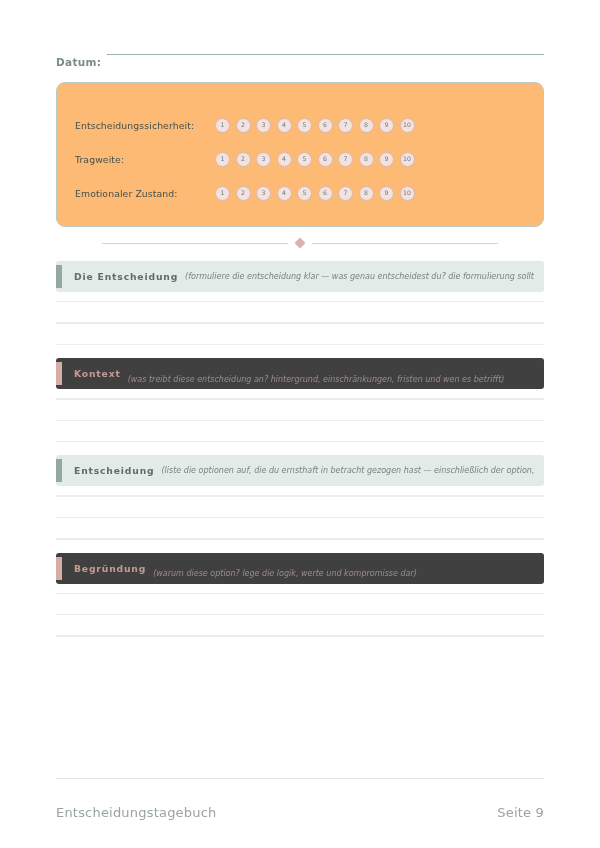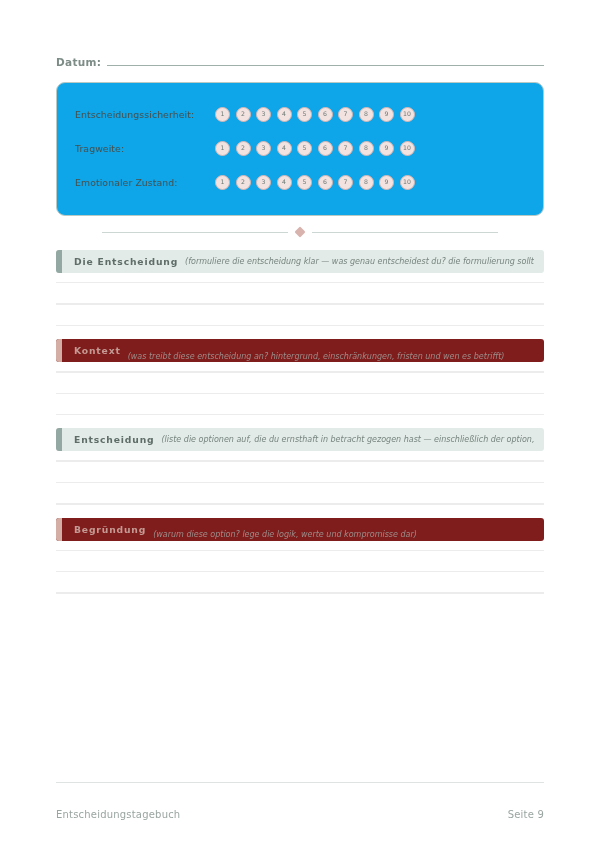--- a/index.html
+++ b/index.html
@@ -21,21 +21,21 @@
     left: 0; top: 0;
     width: 600px;
     height: 848px;
     box-sizing: border-box;
     padding: 56px 56px 0 56px;
   }
 
   
   .date-row {
     display: flex;
-    align-items: flex-end;
+    align-items: flex-start;
     gap: 6px;
     margin-bottom: 14px;
   }
   .date-label {
     font-size: 10.5px;
     font-weight: bold;
     color: #7d8c87;
     letter-spacing: .3px;
     white-space: nowrap;
   }
@@ -44,22 +44,22 @@
     height: 1px;
     background: #9fb0ab;
     position: relative;
     top: -2px;
   }
 
   
   .ratings-panel {
     border: 1px solid #b9cac4;
     border-radius: 9px;
-    background: #0ea5e9;
-    padding: 14px 18px 16px 18px;
+    background: #fdba74;
+    padding: 25px 18px 16px 18px;
     box-sizing: border-box;
   }
   .rating-row {
     display: flex;
     align-items: center;
     height: 34px;
   }
   .rating-label {
     font-size: 9.3px;
     color: #46504c;
@@ -107,21 +107,21 @@
     border-radius: 1.5px;
     flex: none;
   }
 
   
   .section { margin-bottom: 13px; }
 
   .section-header {
     display: flex;
     align-items: center;
-    height: 23px;
+    height: 31px;
     border-radius: 3px;
     overflow: hidden;
     padding-right: 10px;
     box-sizing: border-box;
   }
   .accent-bar {
     width: 6px;
     height: 23px;
     flex: none;
     margin-right: 12px;
@@ -144,21 +144,21 @@
     min-width: 0;
   }
 
   
   .theme-green .section-header { background: #e2ebe7; }
   .theme-green .accent-bar     { background: #93a8a2; }
   .theme-green .section-title  { color: #5e6d68; }
   .theme-green .section-hint   { color: #77847f; }
 
   
-  .theme-rose .section-header { background: #7f1d1d; }
+  .theme-rose .section-header { background: #404040; }
   .theme-rose .accent-bar     { background: #d4ада4; background: #d4ada4; }
   .theme-rose .section-title  { color: #c49a93; }
   .theme-rose .section-hint   { color: #9d8c88; margin-top: 11px; }
 
   .write-lines { padding-top: 9px; }
   .write-line {
     height: 1.4px;
     background: #ececec;
     margin-bottom: 20px;
   }
@@ -173,21 +173,21 @@
   }
   .footer-rule {
     height: 1px;
     background: #dfe4e2;
     margin-bottom: 8px;
   }
   .footer-row {
     display: flex;
     justify-content: space-between;
     align-items: baseline;
-    font-size: 10px;
+    font-size: 13px;
     color: #9aa5a1;
     letter-spacing: .2px;
     margin-top: 26px;
   }
 </style>
 </head>
 <body>
 
 <div class="page">
 

